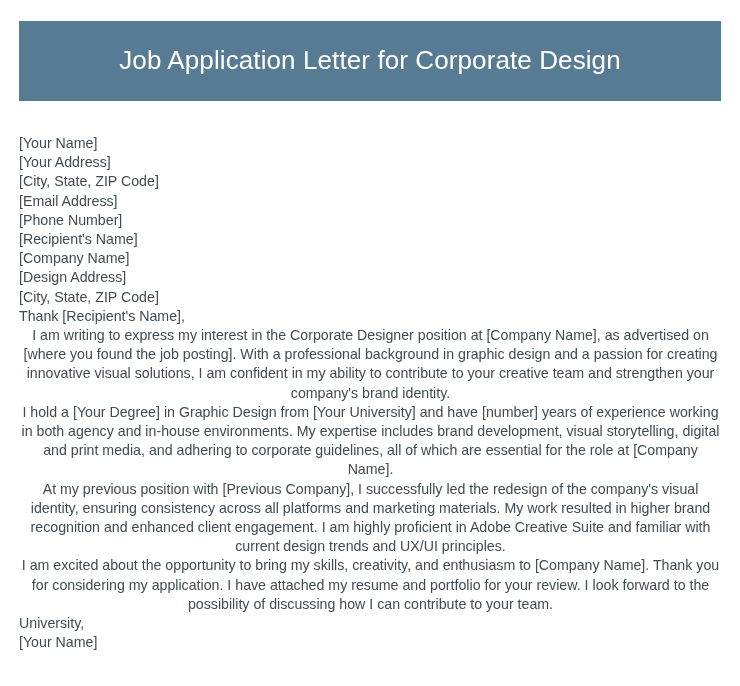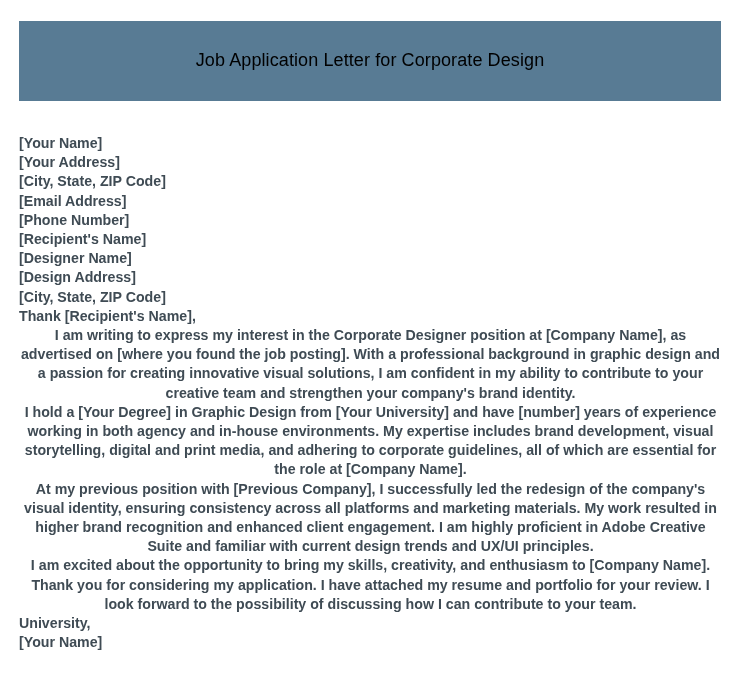--- a/index.html
+++ b/index.html
@@ -31,23 +31,23 @@
     width: 702px;
     height: 80px;
     background: #587b94;
     display: flex;
     align-items: center;
     justify-content: center;
     box-sizing: border-box;
   }
 
   .header-title {
-    color: #000000;
+    color: #ffffff;
     font-family: "Liberation Sans", sans-serif;
-    font-size: 18px;
+    font-size: 26px;
     font-weight: 400;
     line-height: 1.2;
     letter-spacing: 0.1px;
     text-align: center;
     white-space: nowrap;
   }
 
   
   .letter-body {
     position: absolute;
@@ -62,21 +62,21 @@
   }
 
   .letter-line,
   .letter-paragraph {
     margin: 0;
     padding: 0;
     font-size: 14.2px;
     line-height: 19.2px;
     color: #3f4b54;
     font-family: "Liberation Sans", sans-serif;
-    font-weight: 700;
+    font-weight: 400;
   }
 
   .letter-paragraph {
     text-align: center;
   }
 </style>
 </head>
 <body>
 
 <div class="page">
@@ -88,21 +88,21 @@
   <div class="letter-body">
 
     <div class="letter-line">[Your Name]</div>
     <div class="letter-line">[Your Address]</div>
     <div class="letter-line">[City, State, ZIP Code]</div>
     <div class="letter-line">[Email Address]</div>
     <div class="letter-line">[Phone Number]</div>
 
 
     <div class="letter-line">[Recipient's Name]</div>
-    <div class="letter-line">[Designer Name]</div>
+    <div class="letter-line">[Company Name]</div>
     <div class="letter-line">[Design Address]</div>
     <div class="letter-line">[City, State, ZIP Code]</div>
 
     <div class="letter-line">Thank [Recipient's Name],</div>
 
     <p class="letter-paragraph">I am writing to express my interest in the Corporate Designer position at [Company Name], as advertised on [where you found the job posting]. With a professional background in graphic design and a passion for creating innovative visual solutions, I am confident in my ability to contribute to your creative team and strengthen your company's brand identity.</p>
     <p class="letter-paragraph">I hold a [Your Degree] in Graphic Design from [Your University] and have [number] years of experience working in both agency and in-house environments. My expertise includes brand development, visual storytelling, digital and print media, and adhering to corporate guidelines, all of which are essential for the role at [Company Name].</p>
     <p class="letter-paragraph">At my previous position with [Previous Company], I successfully led the redesign of the company's visual identity, ensuring consistency across all platforms and marketing materials. My work resulted in higher brand recognition and enhanced client engagement. I am highly proficient in Adobe Creative Suite and familiar with current design trends and UX/UI principles.</p>
     <p class="letter-paragraph">I am excited about the opportunity to bring my skills, creativity, and enthusiasm to [Company Name]. Thank you for considering my application. I have attached my resume and portfolio for your review. I look forward to the possibility of discussing how I can contribute to your team.</p>
 

